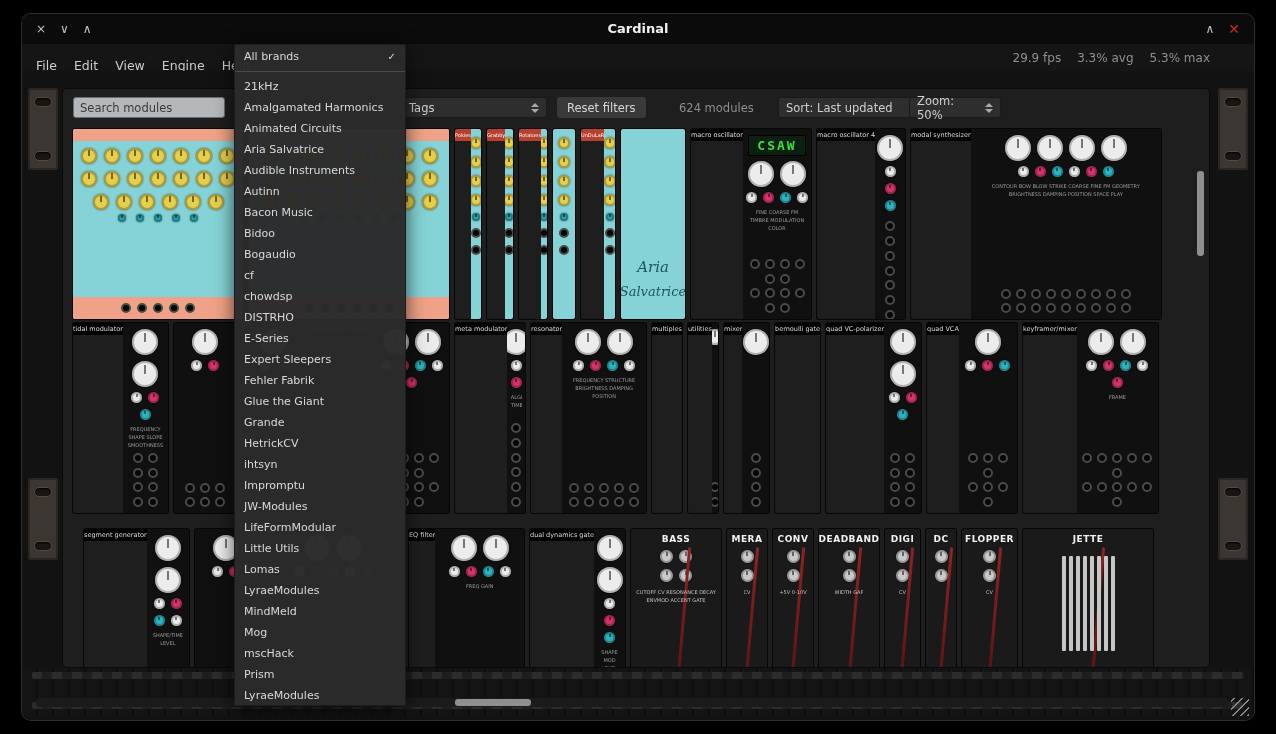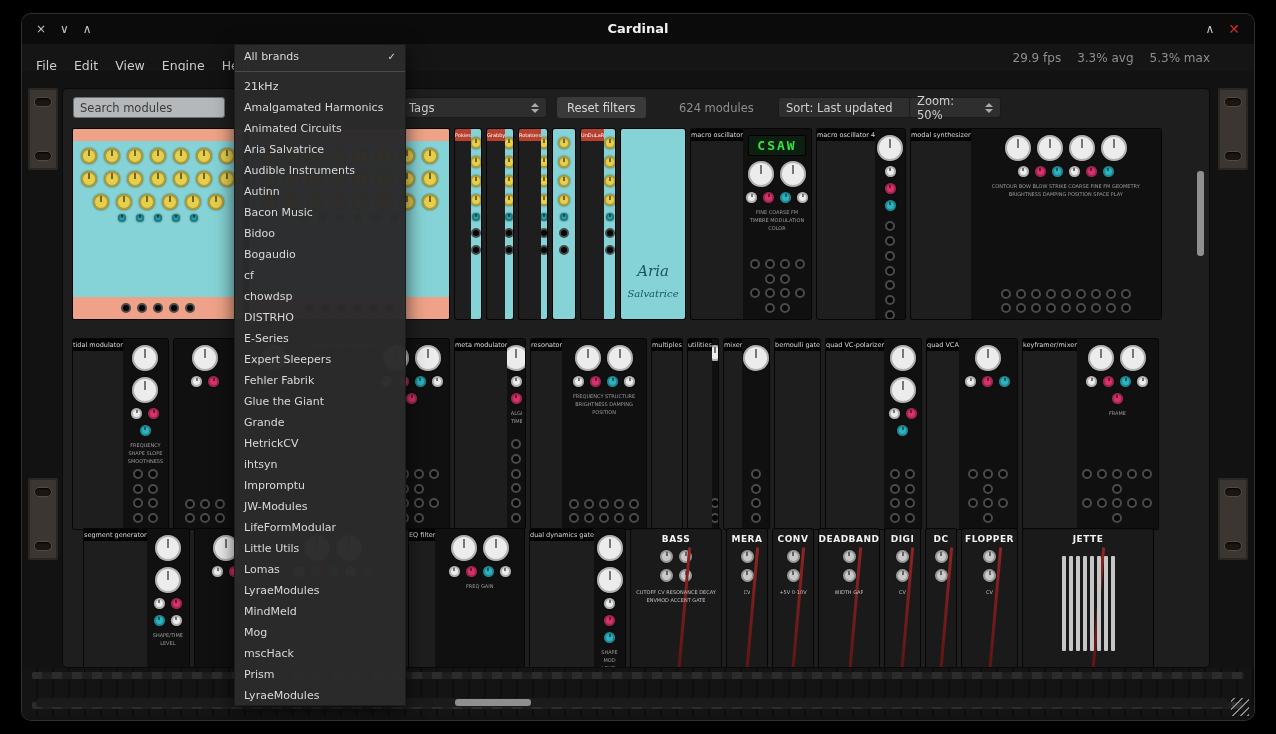--- a/index.html
+++ b/index.html
@@ -63,21 +63,21 @@
   .dd-tags { left:338px; width:146px; } .dd-sort { left:715px; width:150px; } .dd-zoom { left:846px; width:92px; }
   .arrows { display:inline-flex; flex-direction:column; gap:2px; margin-left:8px; }
   .arrows i { width:0; height:0; border-left:4px solid transparent; border-right:4px solid transparent; }
   .arrows .up { border-bottom:4px solid #a8a8a8; } .arrows .down { border-top:4px solid #a8a8a8; }
   .btn-reset { position:absolute; left:494px; top:8px; height:21px; display:flex; align-items:center;
                padding:0 10px; background:#3a3a3a; border-radius:3px; color:#d6d6d6; font-size:11.5px; }
   .mod-count { position:absolute; left:616px; top:12px; color:#8d8d8d; font-size:11.5px; }
 
   
   .module-row { position:absolute; left:10px; display:flex; gap:6px; height:190px; }
-  .row-1 { top:40px; } .row-2 { top:250px; } .row-3 { top:440px; }
+  .row-1 { top:40px; } .row-2 { top:234px; } .row-3 { top:440px; }
   .module { display:flex; flex-direction:row; flex:0 0 auto; border-radius:2px;
             overflow:hidden; box-shadow:0 0 0 1px #060606; }
   .mod-title { height:12px; font-size:6.5px; line-height:12px; text-align:center;
                white-space:nowrap; overflow:hidden; flex:0 0 auto; }
   .mod-body { flex:1; display:flex; flex-direction:column; align-items:center; gap:5px;
               padding:6px 3px 3px; position:relative; overflow:hidden; }
   .knob { border-radius:50%; flex:0 0 auto; position:relative;
           box-shadow:inset 0 0 0 2px rgba(0,0,0,.25), 0 0 2px rgba(0,0,0,.6); }
   .knob::after { content:''; position:absolute; left:50%; top:14%; width:2px; height:36%;
                  background:rgba(0,0,0,.5); transform:translateX(-50%); }
@@ -98,21 +98,21 @@
   .aband { width:100%; height:12px; background:#efa287; flex:0 0 auto; }
   .aband.bottom { margin-top:auto; height:22px; display:flex; gap:6px; align-items:center; justify-content:center; }
   .agrid { display:flex; flex-wrap:wrap; gap:7px; justify-content:center; padding:3px 6px 0; }
   .krow.teal { gap:10px; }
 
   .s-aria-strip .mod-title { background:#b8402e; color:#fff; font-size:5px; }
   .s-aria-strip .mod-body { background:#85d3d6; gap:7px; padding-top:8px; }
 
   .s-aria-splash .mod-body { background:#85d3d6; justify-content:flex-end; padding-bottom:20px; gap:8px; }
   .sig1,.sig2 { font-family:"DejaVu Serif", serif; font-style:italic; color:#19565a; }
-  .sig1 { font-size:15px; } .sig2 { font-size:10px; }
+  .sig1 { font-size:15px; } .sig2 { font-size:13px; }
 
   .s-autinn .mod-body { background:#1a1a1a; padding-top:5px; gap:6px; }
   .aut-name { font-size:9px; font-weight:bold; color:#f2f2f2; letter-spacing:.5px; z-index:2; white-space:nowrap; }
   .trace { position:absolute; top:18px; bottom:8px; left:55%; width:3px; border-radius:2px;
            background:linear-gradient(180deg,#8f2424,#4f0f0f); transform:rotate(5deg); z-index:1; }
   .barwrap { display:flex; gap:3px; margin-top:6px; z-index:2; }
   .bar { width:4px; height:95px; background:#c6c6c6; border-radius:1px; }
   .mlabels.aut { color:#c2c2c2; z-index:2; }
 
   

